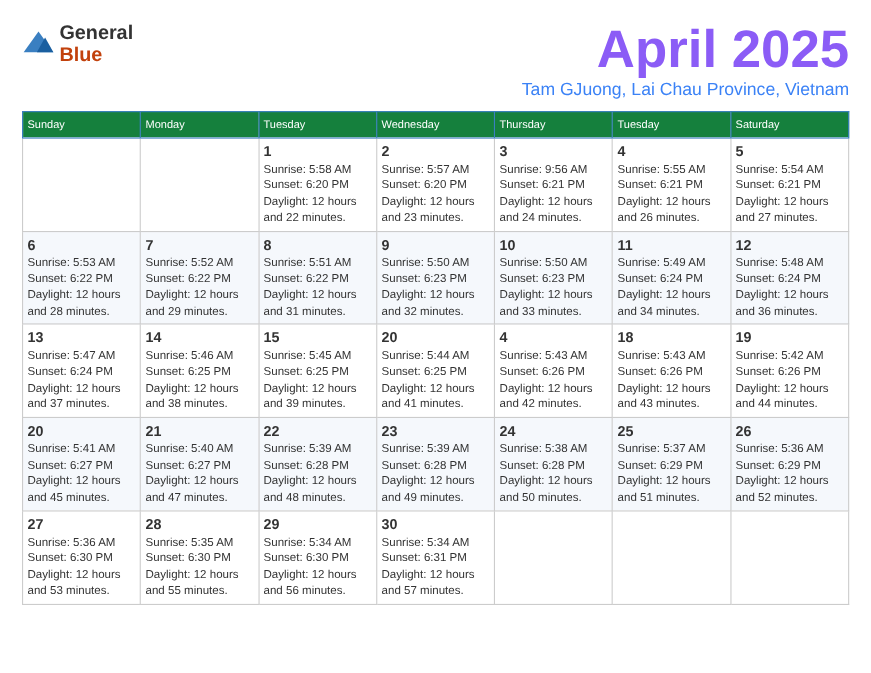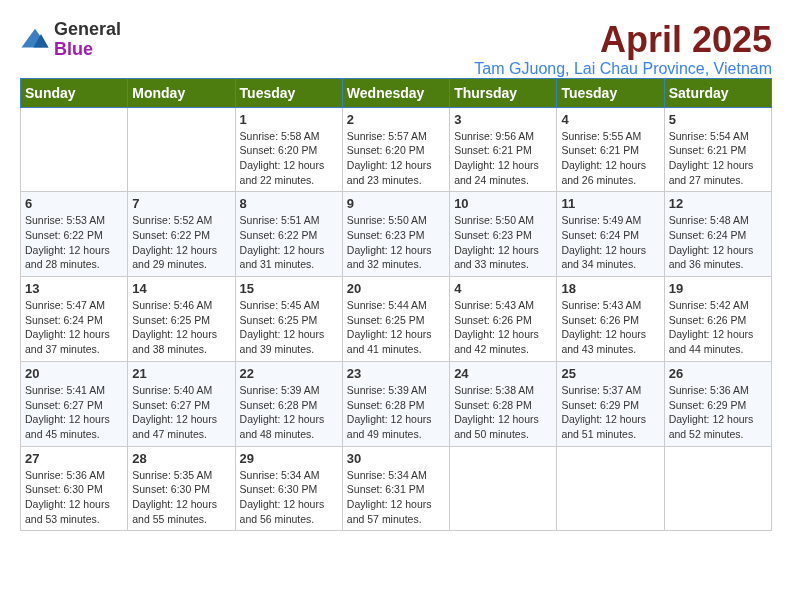--- a/index.html
+++ b/index.html
@@ -7,70 +7,71 @@
       font-family: Arial, sans-serif;
       background: #fff;
       width: 792px;
       min-height: 612px;
       padding: 20px;
     }
     .header {
       display: flex;
       justify-content: space-between;
       align-items: flex-start;
+      margin-bottom: 10px;
     }
     .logo {
       display: flex;
       align-items: center;
     }
     .logo-text {
       display: flex;
       flex-direction: column;
       line-height: 1.1;
     }
     .logo-general {
       font-size: 18px;
       font-weight: bold;
       color: #333;
     }
     .logo-blue {
       font-size: 18px;
       font-weight: bold;
-      color: #a21caf;
+      color: #c2410c;
     }
     .logo-icon {
       width: 30px;
       height: 30px;
       margin-right: 4px;
     }
     .title-block {
       text-align: right;
     }
     .month-title {
-      font-size: 36px;
+      font-size: 48px;
       font-weight: bold;
-      color: #7f1d1d;
+      color: #8b5cf6;
       line-height: 1.1;
     }
     .subtitle {
       font-size: 16px;
       color: #3b82f6;
     }
     .calendar {
       width: 100%;
       border-collapse: collapse;
       font-size: 11px;
     }
     .calendar th {
-      background-color: #4d7c0f;
+      background-color: #15803d;
       color: #fff;
       padding: 6px 4px;
       text-align: left;
-      font-size: 14px;
-      font-weight: bold;
+      font-size: 10px;
+      font-weight: normal;
       border: 1px solid #3a7fc1;
     }
     .calendar td {
       vertical-align: top;
       border: 1px solid #ccc;
       padding: 4px;
       width: 107px;
       min-height: 80px;
       color: #333;
       background: #fff;

